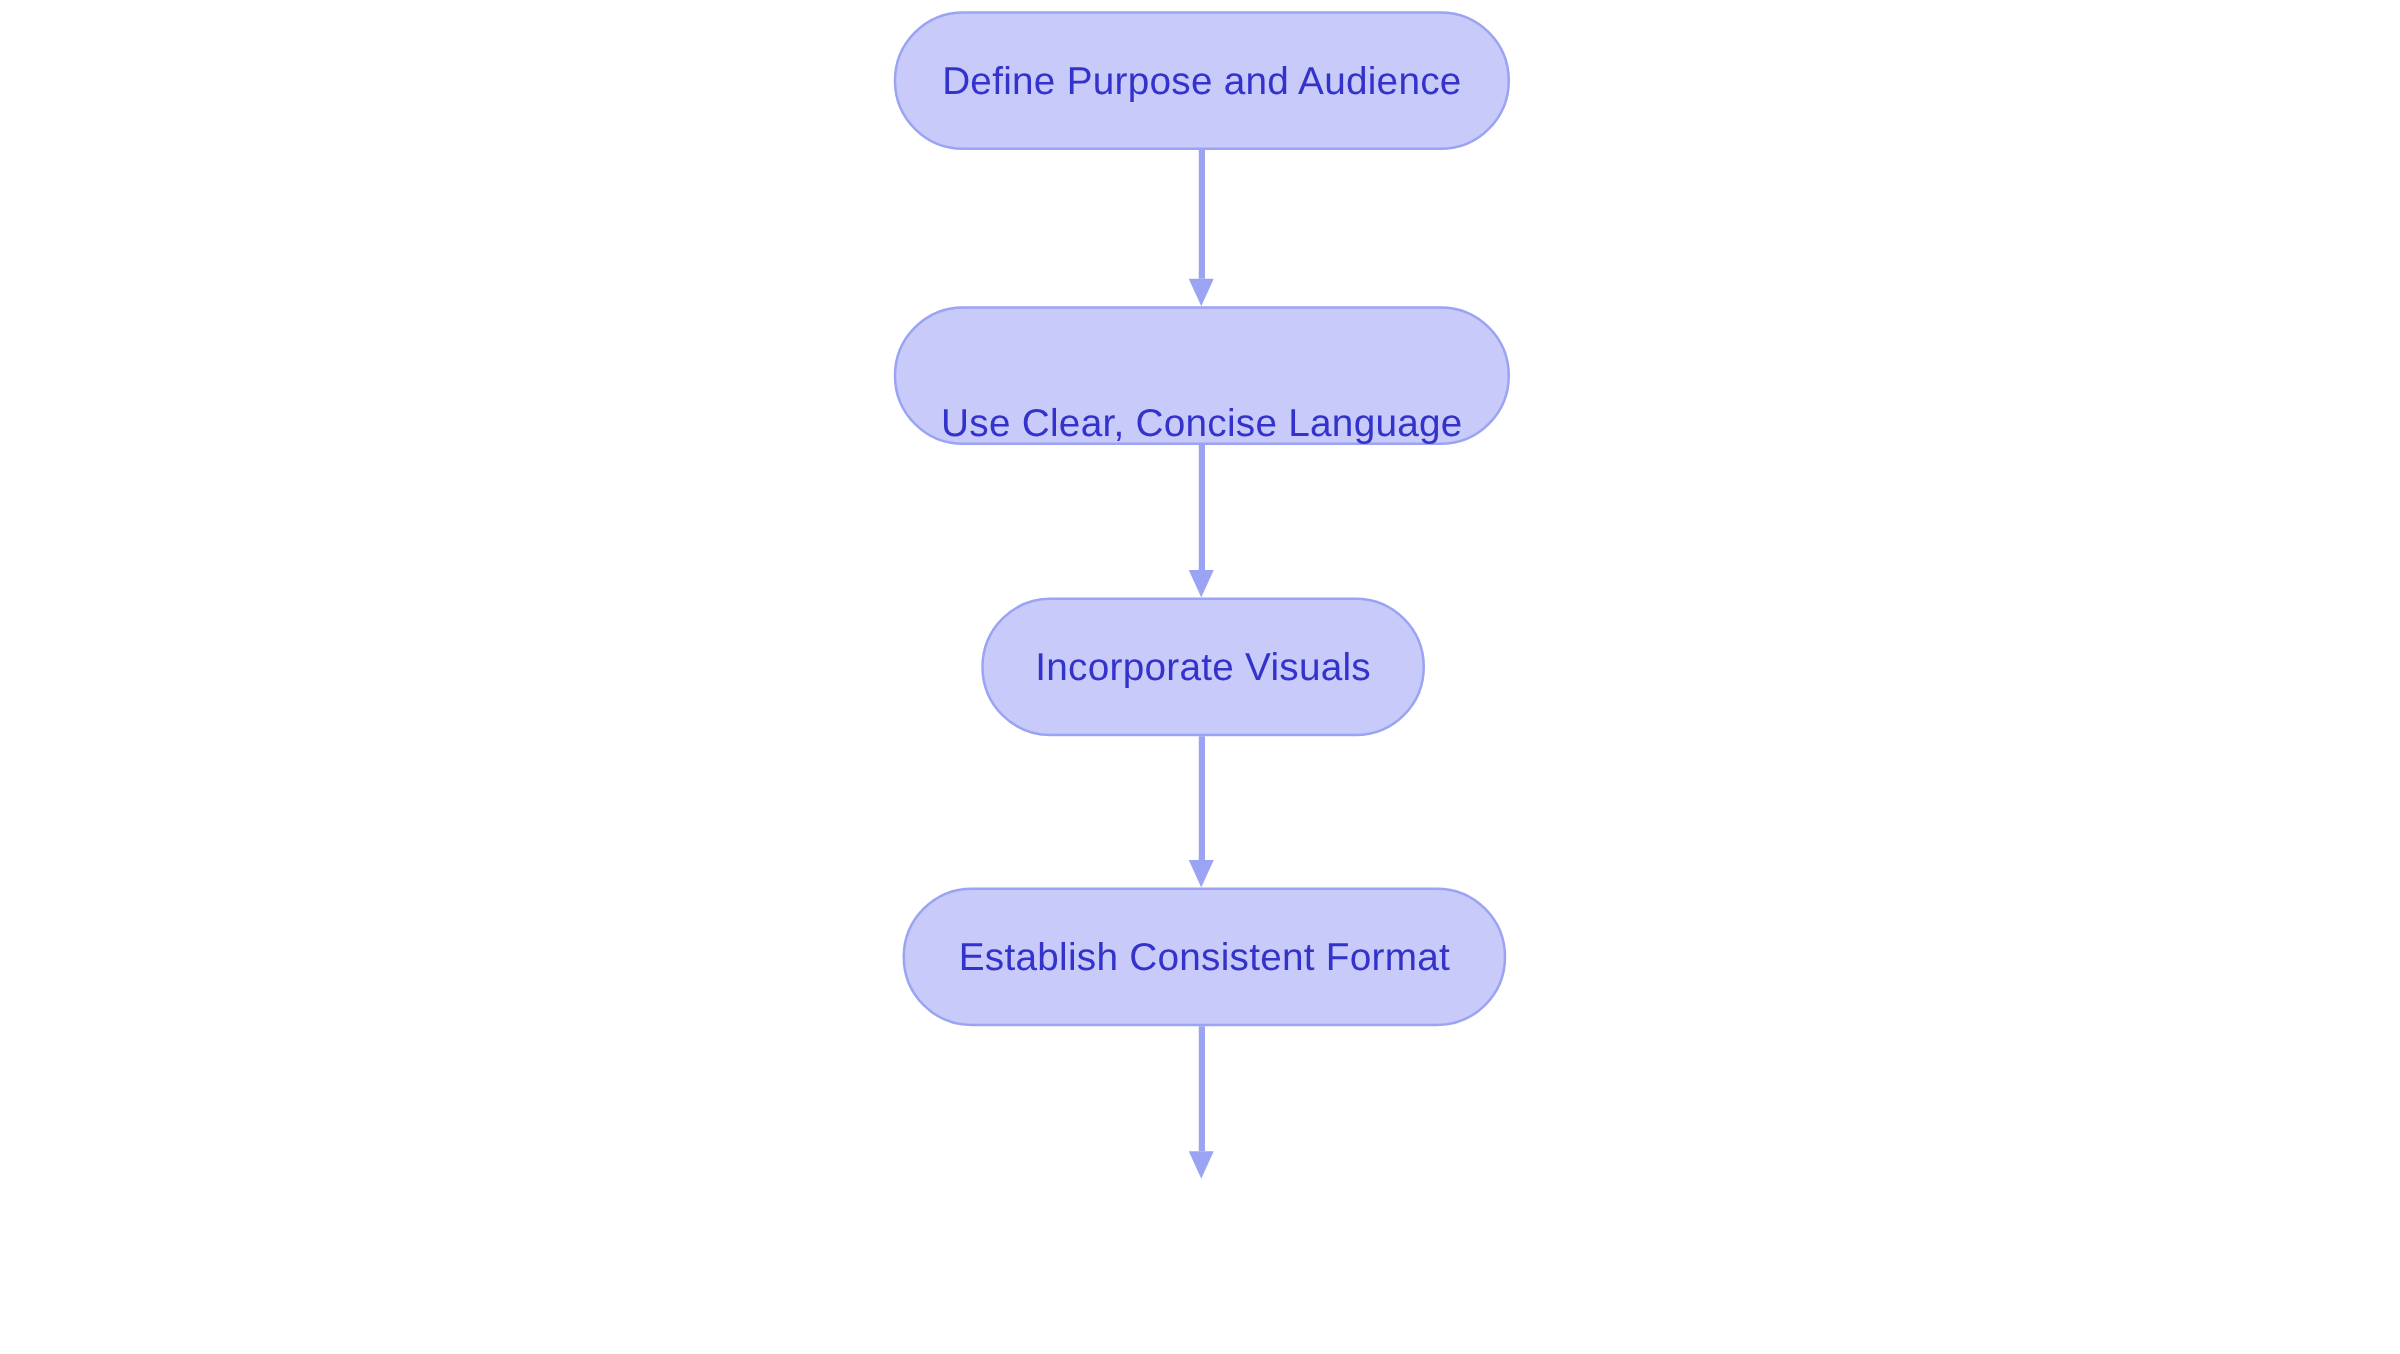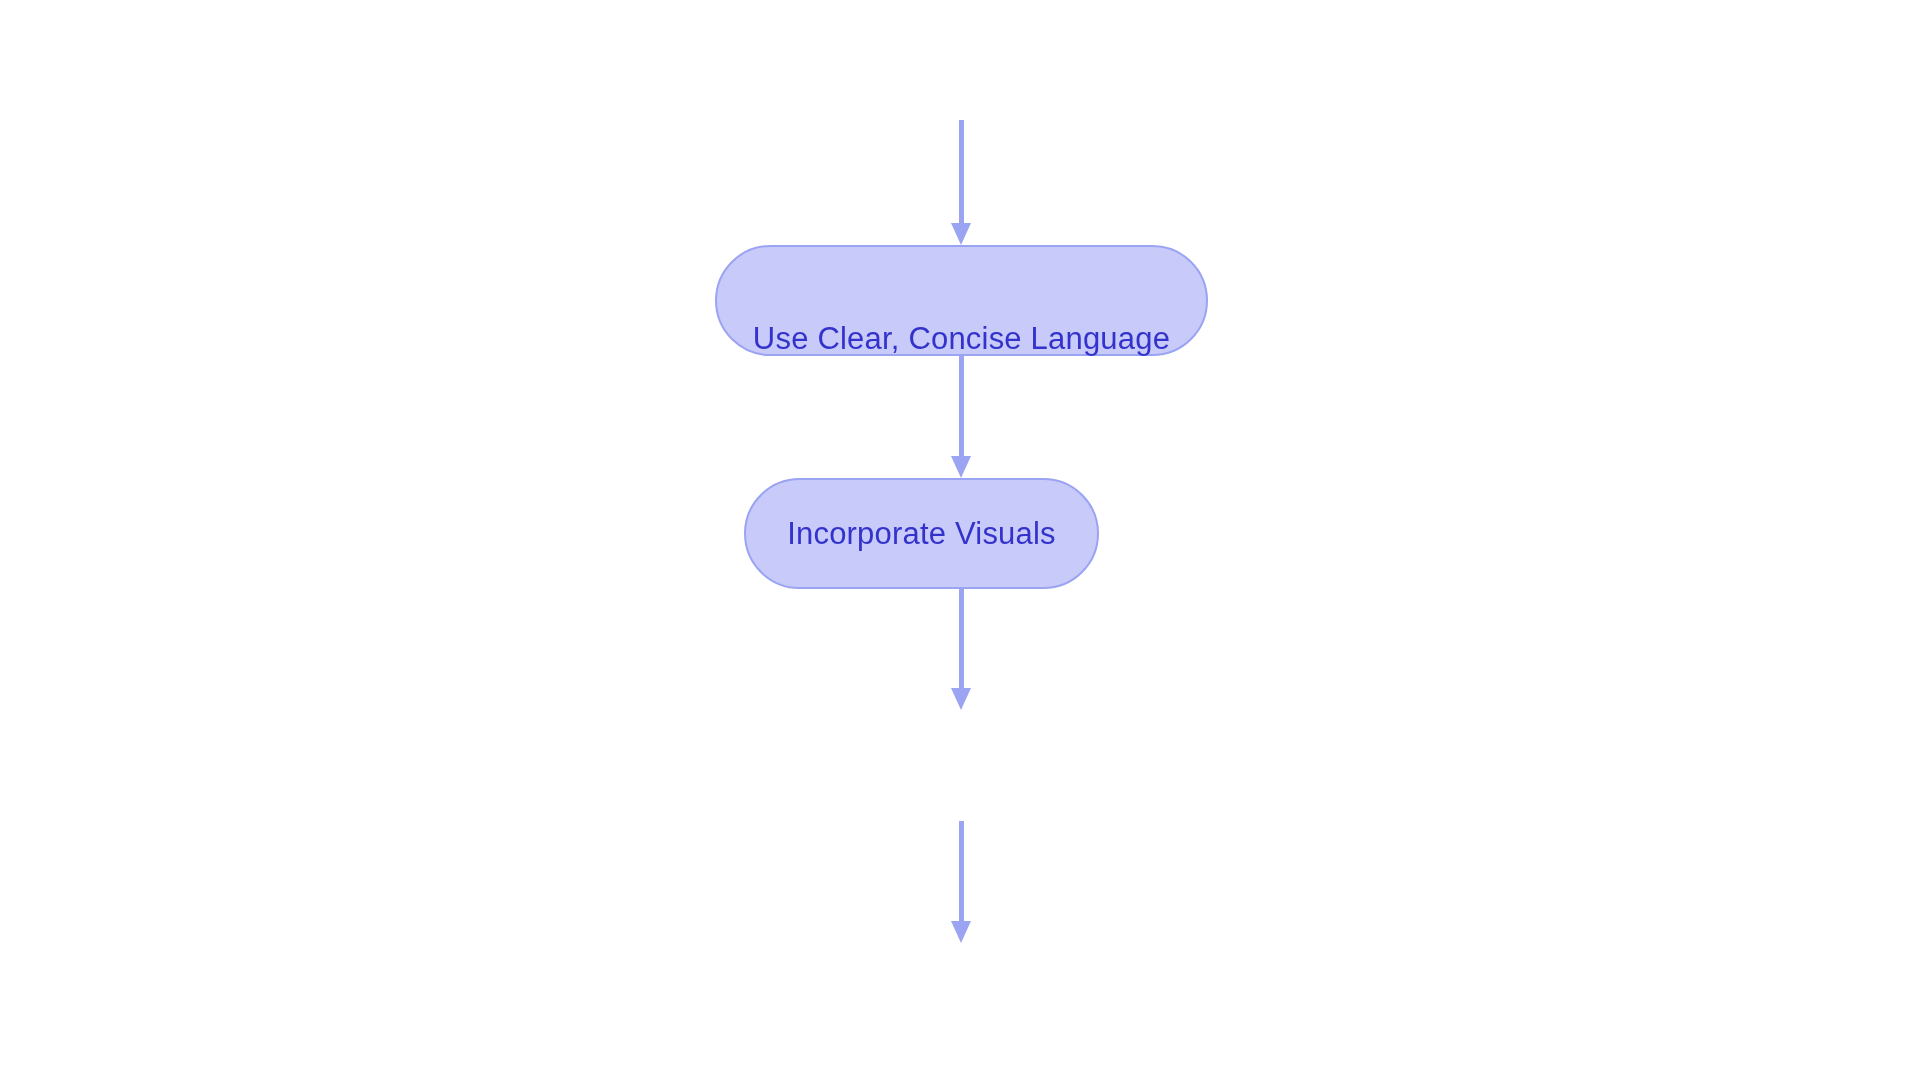--- a/index.html
+++ b/index.html
@@ -40,21 +40,21 @@
     font-weight: 400;
     letter-spacing: 0.2px;
     line-height: 1;
     white-space: nowrap;
     text-align: center;
     font-family: "Liberation Sans", "DejaVu Sans", sans-serif;
   }
 
   #node-0 { left: 715px; top: 9px;   width: 493px; height: 111px; }
   #node-1 { left: 715px; top: 245px; width: 493px; height: 111px; align-items: flex-end; }
-  #node-2 { left: 744px; top: 478px; width: 355px; height: 111px; }
+  #node-2 { left: 785px; top: 478px; width: 355px; height: 111px; }
   #node-3 { left: 722px; top: 710px; width: 483px; height: 111px; }
   #node-4 { left: 648px; top: 943px; width: 630px; height: 111px; }
 
   
   .connector {
     position: absolute;
     z-index: 1;
   }
   .connector-line {
     position: absolute;
@@ -87,20 +87,23 @@
 
   #connector-3 { left: 959px; top: 821px; width: 5px; height: 122px; }
   #connector-3 .connector-line { height: 100px; }
   #connector-3 .connector-head { top: 100px; }
 </style>
 </head>
 <body>
 
 <div id="flowchart-canvas">
 
+  <div class="node" id="node-0">
+    <span class="node-label">Define Purpose and Audience</span>
+  </div>
 
   <div class="connector" id="connector-0">
     <div class="connector-line"></div>
     <div class="connector-head"></div>
   </div>
 
   <div class="node" id="node-1">
     <span class="node-label">Use Clear, Concise Language</span>
   </div>
 
@@ -111,20 +114,23 @@
 
   <div class="node" id="node-2">
     <span class="node-label">Incorporate Visuals</span>
   </div>
 
   <div class="connector" id="connector-2">
     <div class="connector-line"></div>
     <div class="connector-head"></div>
   </div>
 
+  <div class="node" id="node-3">
+    <span class="node-label">Establish Consistent Format</span>
+  </div>
 
   <div class="connector" id="connector-3">
     <div class="connector-line"></div>
     <div class="connector-head"></div>
   </div>
 
 
 </div>
 
 </body></html>

